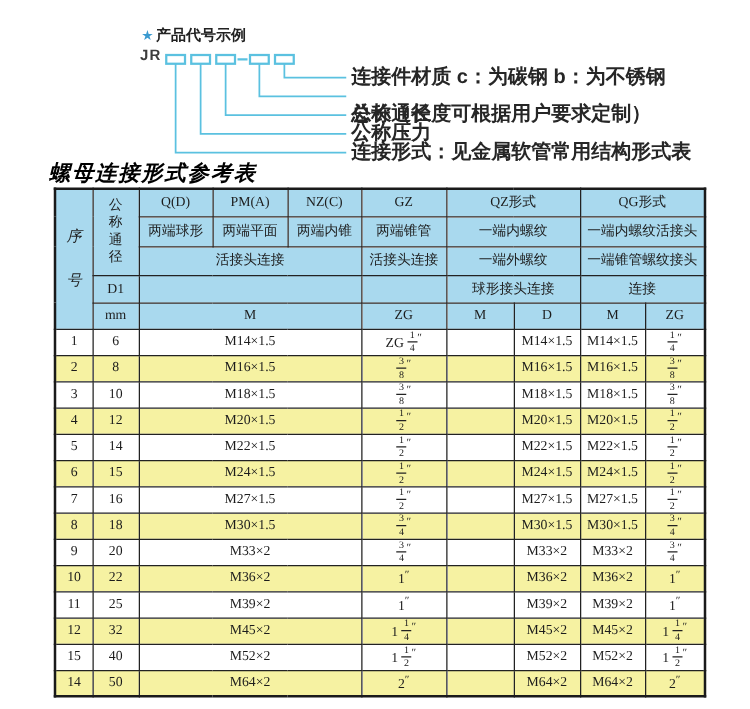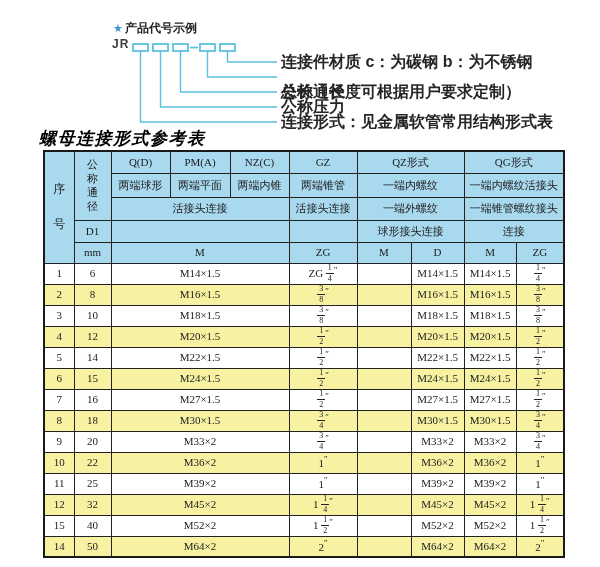--- a/index.html
+++ b/index.html
@@ -24,21 +24,21 @@
        width:520px;font-size:11px;text-align:center;}
   table.ref td,table.ref th{border:1px solid #222;padding:0;font-weight:normal;overflow:hidden;
        text-align:center;vertical-align:middle;line-height:1.15;}
   table.ref{border:2px solid #1a1a1a;}
   thead th{background:#a9d9ee;}
   thead tr.h1{height:22px;} thead tr.h2{height:24px;margin-top:13px;} thead tr.h3{height:23px;}
   thead tr.h4{height:22px;} thead tr.h5{height:21px;}
   tbody tr{height:21px;background:#ffffff;}
   tbody tr.alt{background:#f6f2a2;}
   .vert{width:12px;margin:0 auto;word-break:break-all;line-height:1.25;font-size:11px;}
-  .vert.seq{line-height:2.9;font-size:12px;}
+  .vert.seq{line-height:2.9;font-size:12px;font-style:italic;}
   
   .fr{display:inline-block;vertical-align:-0.45em;text-align:center;font-size:8px;line-height:1;}
   .fr b{display:block;font-weight:normal;border-bottom:1px solid #222;padding:0 2px 1px;}
   .fr s{display:block;text-decoration:none;padding-top:1px;}
   .inch{font-size:9px;vertical-align:super;line-height:1;}
 </style>
 </head>
 <body>
 
 <div class="diagram">

